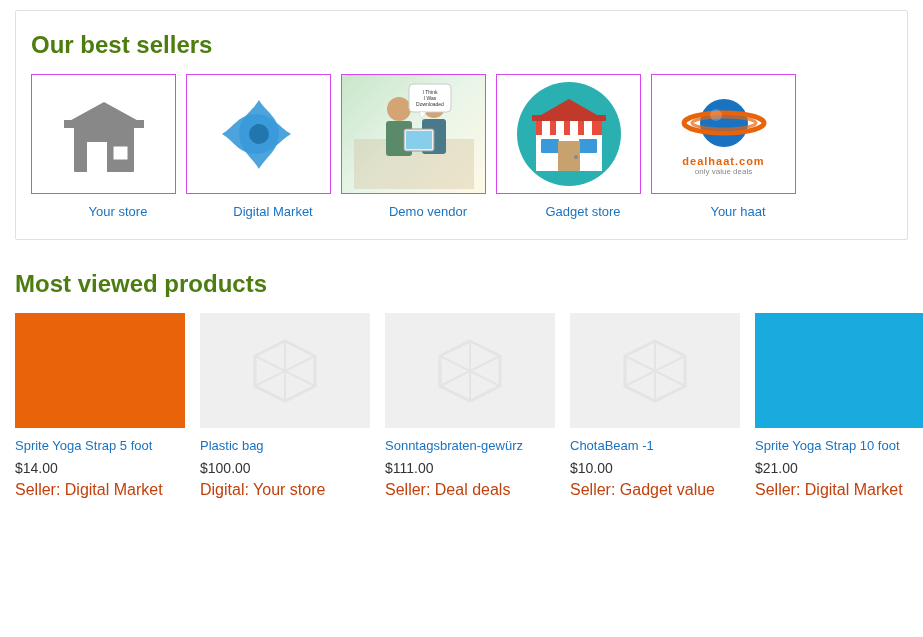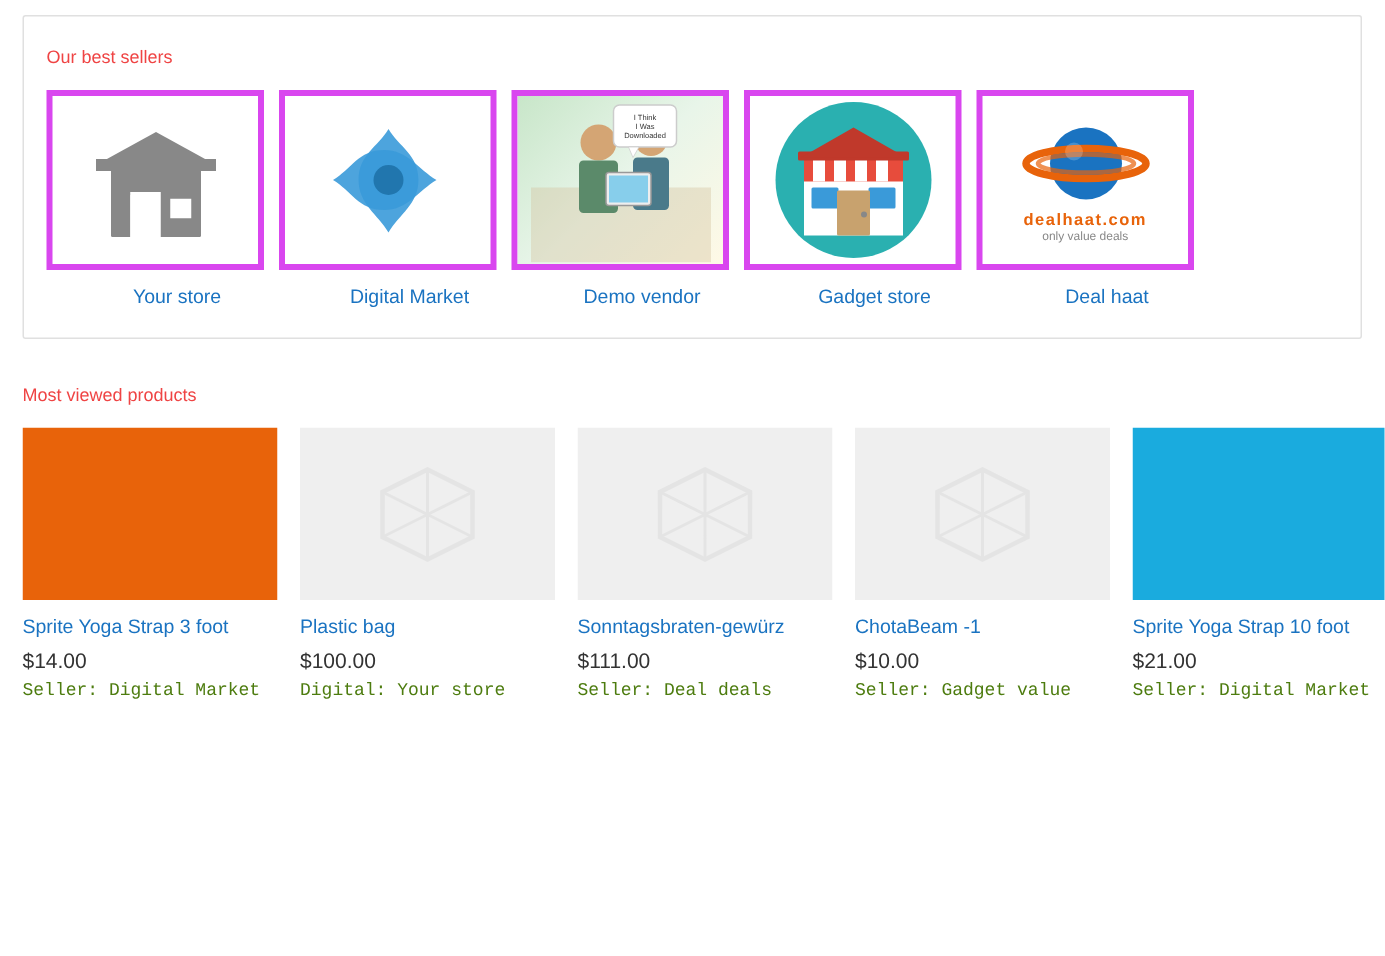--- a/index.html
+++ b/index.html
@@ -10,23 +10,23 @@
       font-size: 14px;
     }
     .page-wrapper {
       max-width: 923px;
       margin: 0 auto;
       padding: 10px 15px;
     }
 
     
     .section-title {
-      font-size: 12px;
-      font-weight: normal;
-      color: #ef4444;
+      font-size: 24px;
+      font-weight: bold;
+      color: #4d7c0f;
       margin-bottom: 15px;
     }
     .best-sellers-section {
       border: 1px solid #e0e0e0;
       border-radius: 2px;
       padding: 20px 15px 20px 15px;
       margin-bottom: 20px;
     }
     .sellers-grid {
       display: flex;
@@ -36,21 +36,21 @@
     .seller-item {
       display: flex;
       flex-direction: column;
       align-items: center;
       cursor: pointer;
       width: 145px;
     }
     .seller-image-box {
       width: 145px;
       height: 120px;
-      border: 4px solid #d946ef;
+      border: 1px solid #d946ef;
       display: flex;
       align-items: center;
       justify-content: center;
       overflow: hidden;
       background: #fff;
       margin-bottom: 6px;
     }
     .seller-name {
       color: #1a73c1;
       font-size: 13px;
@@ -118,23 +118,22 @@
       margin-bottom: 5px;
       line-height: 1.3;
     }
     .product-price {
       font-size: 14px;
       font-weight: normal;
       color: #333;
       margin-bottom: 5px;
     }
     .product-seller {
-      font-size: 12px;
-      color: #4d7c0f;
-      font-family: Liberation Mono, monospace;
+      font-size: 16px;
+      color: #c2410c;
     }
 
     
     .magento-placeholder {
       opacity: 0.2;
     }
   </style>
 </head>
 <body>
 
@@ -254,35 +253,35 @@
 
               <ellipse cx="58" cy="30" rx="40" ry="10" fill="none" stroke="#e8630a" stroke-width="5"></ellipse>
               <ellipse cx="58" cy="30" rx="32" ry="6" fill="none" stroke="#e8630a" stroke-width="3" opacity="0.7"></ellipse>
 
               <circle cx="50" cy="22" r="6" fill="white" opacity="0.2"></circle>
             </svg>
             <div style="font-size:11px;font-weight:bold;color:#e8630a;letter-spacing:1px;margin-top:2px;">dealhaat.com</div>
             <div style="font-size:8px;color:#888;">only value deals</div>
           </div>
         </div>
-        <span class="seller-name">Deal haat</span>
+        <span class="seller-name">Your haat</span>
       </div>
 
     </div>
   </div>
 
   <div class="most-viewed-section">
     <h2 class="section-title">Most viewed products</h2>
     <div class="products-grid">
 
       <div class="product-item">
         <div class="product-image-box">
           <div class="product-image-orange"></div>
         </div>
-        <div class="product-name">Sprite Yoga Strap 3 foot</div>
+        <div class="product-name">Sprite Yoga Strap 5 foot</div>
         <div class="product-price">$14.00</div>
         <div class="product-seller">Seller: Digital Market</div>
       </div>
 
       <div class="product-item">
         <div class="product-image-box">
           <div class="product-image-placeholder">
             <svg class="magento-placeholder" width="70" height="70" viewBox="0 0 70 70">
               <path d="M35 5 L65 20 L65 50 L35 65 L5 50 L5 20 Z" fill="none" stroke="#bbb" stroke-width="3"></path>
               <path d="M35 5 L35 35 M5 20 L35 35 M65 20 L35 35 M5 50 L35 35 M65 50 L35 35 M35 65 L35 35" stroke="#bbb" stroke-width="2"></path>

